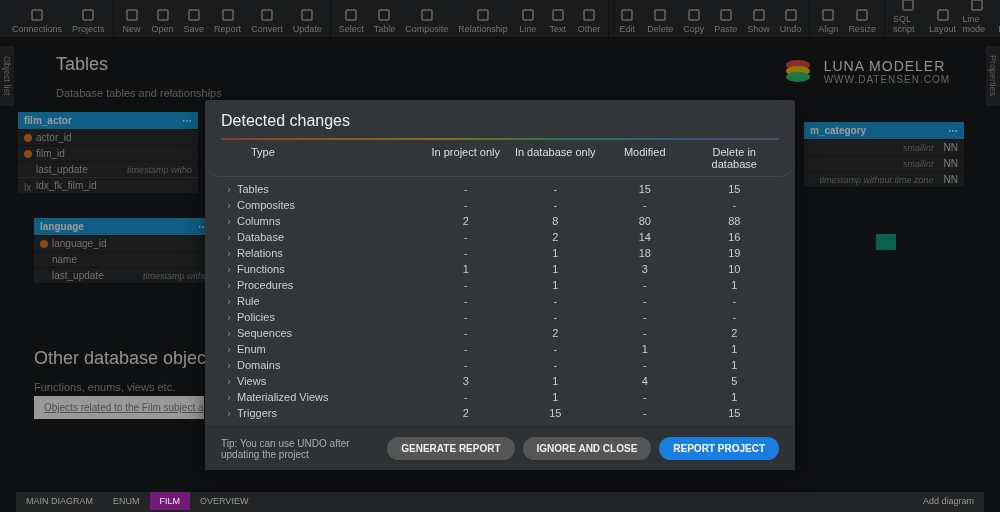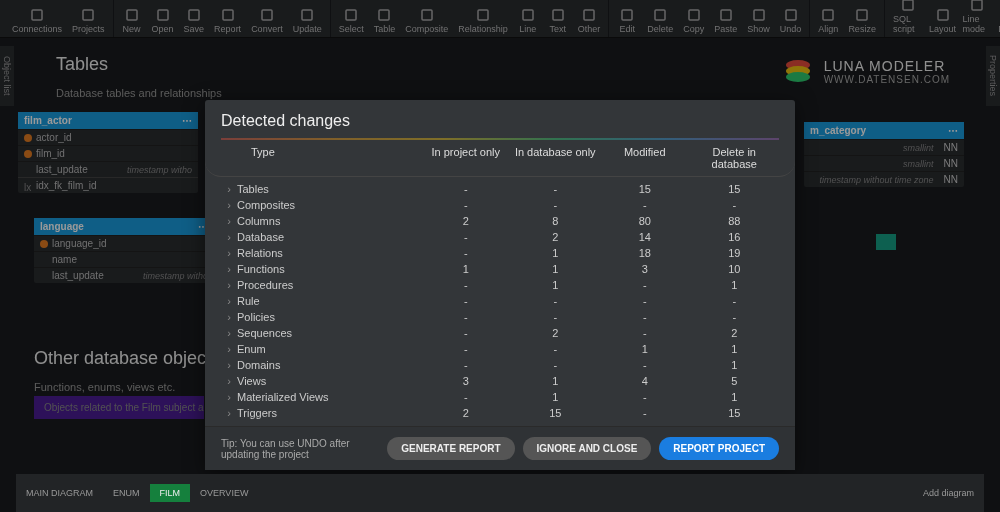--- a/index.html
+++ b/index.html
@@ -48,27 +48,27 @@
 .btn-gray { background: #555; color: #eee; }
 .btn-blue { background: #1a7de0; color: #fff; }
 
 
 .brand { position: absolute; top: 55px; right: 50px; display: flex; align-items: center; gap: 10px; color: #eee; }
 .brand-logo { width: 32px; height: 32px; }
 .brand-text .l1 { font-size: 14px; letter-spacing: 1px; }
 .brand-text .l2 { font-size: 10px; color: #aaa; letter-spacing: 1px; }
 
 
-.bottom-tabs { position: absolute; bottom: 0; left: 16px; right: 16px; height: 38px; background: #222426; display: flex; align-items: center; font-size: 9px; }
+.bottom-tabs { position: absolute; bottom: 0; left: 16px; right: 16px; height: 20px; background: #222426; display: flex; align-items: flex-start; font-size: 9px; }
 .btab { padding: 4px 10px; color: #999; cursor: pointer; }
-.btab.active { background: #15803d; color: #eee; }
+.btab.active { background: #701a75; color: #eee; }
 .add-diag { margin-left: auto; padding: 4px 10px; color: #999; cursor: pointer; }
 
 .other-sec { position: absolute; top: 310px; left: 18px; }
-.caption-box { position: absolute; top: 358px; left: 18px; background: #4c1d95; padding: 6px 10px; font-size: 10px; color: #888; width: 170px; overflow: hidden; white-space: nowrap; }
+.caption-box { position: absolute; top: 358px; left: 18px; background: #ffffff; padding: 6px 10px; font-size: 10px; color: #888; width: 170px; overflow: hidden; white-space: nowrap; text-decoration: underline; }
 </style>
 </head>
 <body>
 
 <div class="toolbar" id="toolbar">
     <div class="tool-group">
       <div class="tool-item">
         <div class="ico">
           <svg width="14" height="14" viewBox="0 0 14 14">
             <rect x="2" y="2" width="10" height="10" rx="1"></rect>

